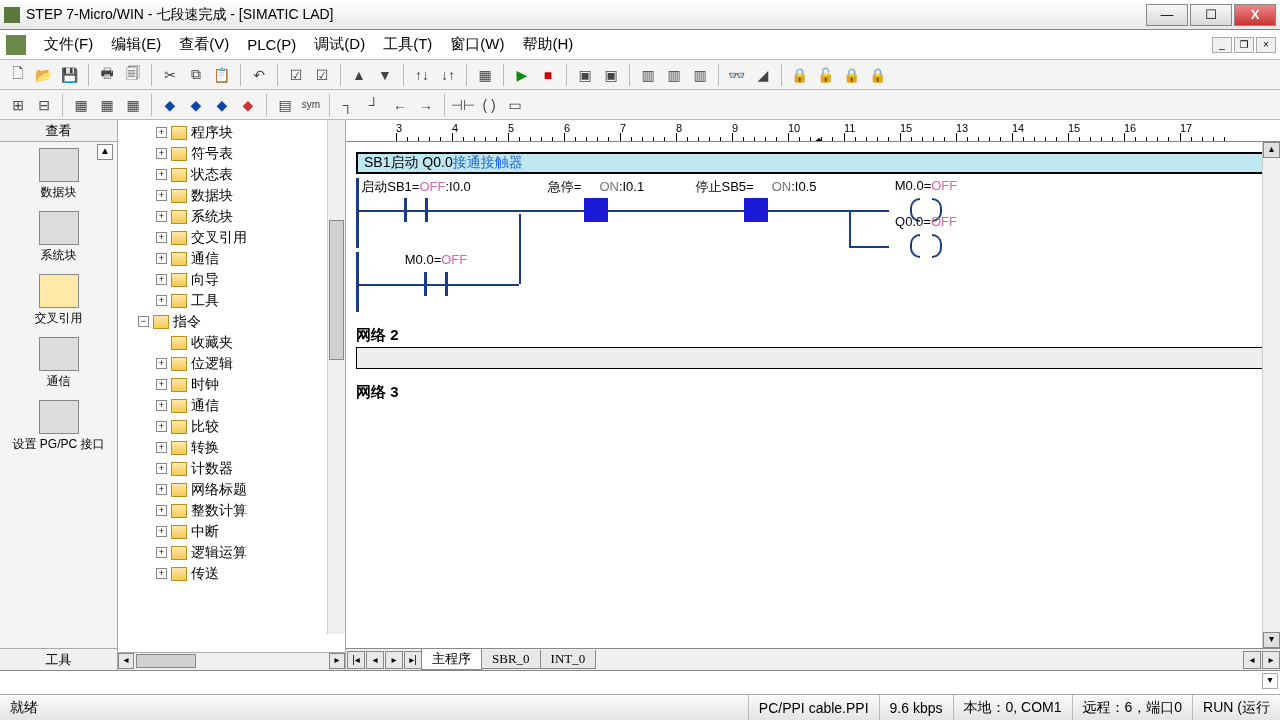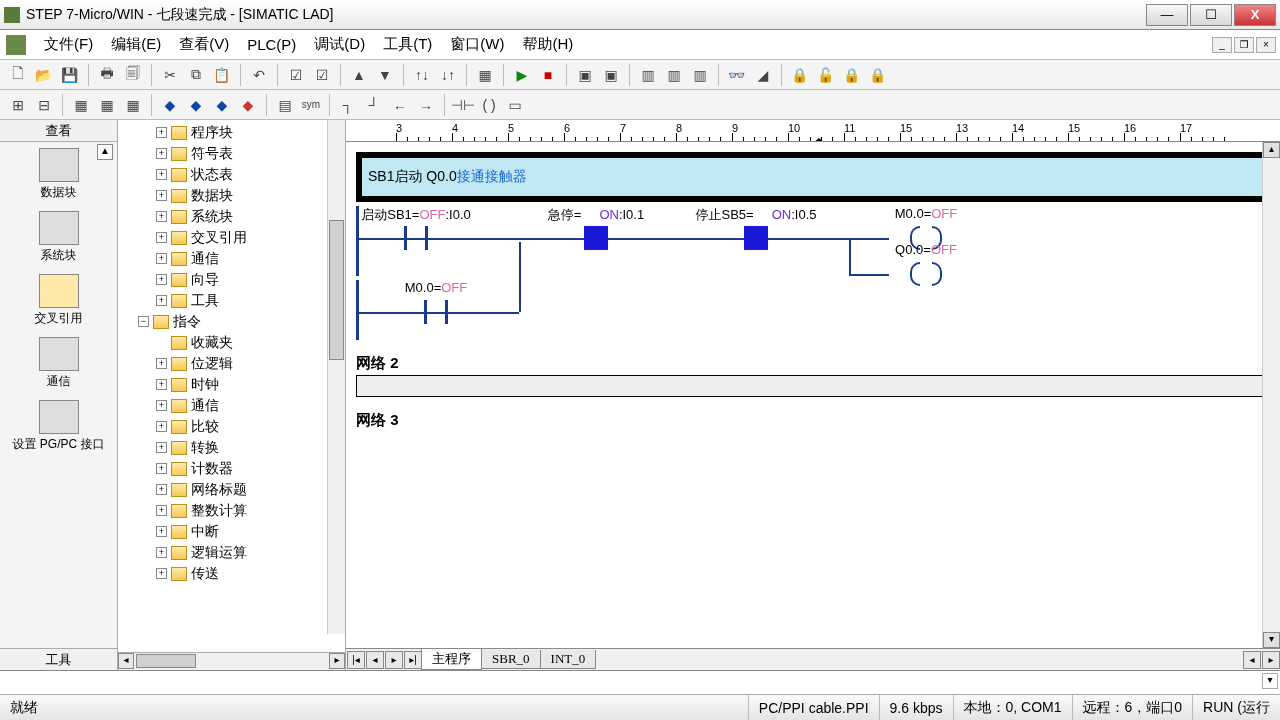--- a/index.html
+++ b/index.html
@@ -57,39 +57,39 @@
 .splitter-handle { position:absolute; left:50%; top:18px; width:20px; height:10px; }
 .splitter-handle:before, .splitter-handle:after { content:""; position:absolute; left:0; width:0; height:0; border-left:6px solid transparent; border-right:6px solid transparent; }
 .splitter-handle:before { top:0; border-bottom:5px solid #000; }
 .splitter-handle:after { bottom:0; border-top:5px solid #000; }
 
 .lad-canvas { flex:1; overflow:hidden; background:#fff; position:relative; padding: 8px 10px; }
 .network { margin-bottom: 14px; }
 .net-head { font-size: 15px; }
 .net-title { font-weight:bold; }
 .net-label { color: #0a7a2a; margin-left: 16px; }
-.net-comment { border: 6px solid #000000; background:#bfe8f2; color:#000; padding: 10px 6px; margin-top: 2px; font-size:14px; }
+.net-comment { border: 2px solid #000000; background:#bfe8f2; color:#000; padding: 0 6px; margin-top: 2px; font-size:14px; }
 .net-comment .hl { color:#1a66d6; }
 .net-empty { border: 1px solid #000; background:#eee; height:22px; margin-top:2px; }
 
 .rung { position:relative; height: 60px; margin-top: 4px; }
 .rail { position:absolute; left:0; top:0; bottom:0; width:3px; background:#1a3a8a; }
 .wire { position:absolute; height:2px; background:#1a3a8a; }
 .vwire { position:absolute; width:2px; background:#1a3a8a; }
 .contact { position:absolute; width:60px; top:20px; height:24px; }
 .contact .cl, .contact .cr { position:absolute; top:0; bottom:0; width:3px; background:#1a3a8a; }
 .contact .cl { left:18px; } .contact .cr { right:18px; }
 .contact.filled .box { position:absolute; left:18px; right:18px; top:0; bottom:0; background:#1a1ad6; }
 .contact .lbl { position:absolute; top:-20px; left:-40px; right:-40px; text-align:center; font-size:13px; white-space:nowrap; }
 .coil { position:absolute; width:60px; top:20px; height:24px; }
 .coil .arc { position:absolute; top:0; bottom:0; width:10px; border:2px solid #1a3a8a; border-radius: 12px; }
 .coil .arc.l { left:14px; border-right:none; border-top-right-radius:0; border-bottom-right-radius:0; }
 .coil .arc.r { right:14px; border-left:none; border-top-left-radius:0; border-bottom-left-radius:0; }
 .coil .lbl { position:absolute; top:-20px; left:-30px; right:-30px; text-align:center; font-size:13px; white-space:nowrap; }
-.on { color:#6d28d9;margin-left:18px; } .off { color:#d46aa8; } .addr{ color:#000; }
+.on { color:#737373;margin-left:18px; } .off { color:#d46aa8; } .addr{ color:#000; }
 
 .editor-vscroll { position:absolute; right:0; top:22px; bottom:22px; width:18px; background:#f0f0f0; border-left:1px solid #ccc; }
 .editor-vscroll .btn { position:absolute; left:0; right:0; height:16px; background:#e0e0e0; border:1px solid #888; font-size:10px; text-align:center; }
 
 
 .bottom-tabs { height: 22px; border-top:1px solid #888; display:flex; align-items:center; background:#f0f0f0; font-size:13px; }
 .bt-nav { width:18px; height:18px; border:1px solid #888; background:#e8e8e8; margin-left:1px; text-align:center; font-size:10px; line-height:16px; }
 .bt-tab { padding: 1px 10px; border:1px solid #888; border-top:none; background:#fff; margin-left:-1px; position:relative;font-family:Liberation Serif, serif; }
 .bt-tab.inactive { background:#e8e8e8; }
 .bt-hscroll { margin-left:auto; display:flex; }

